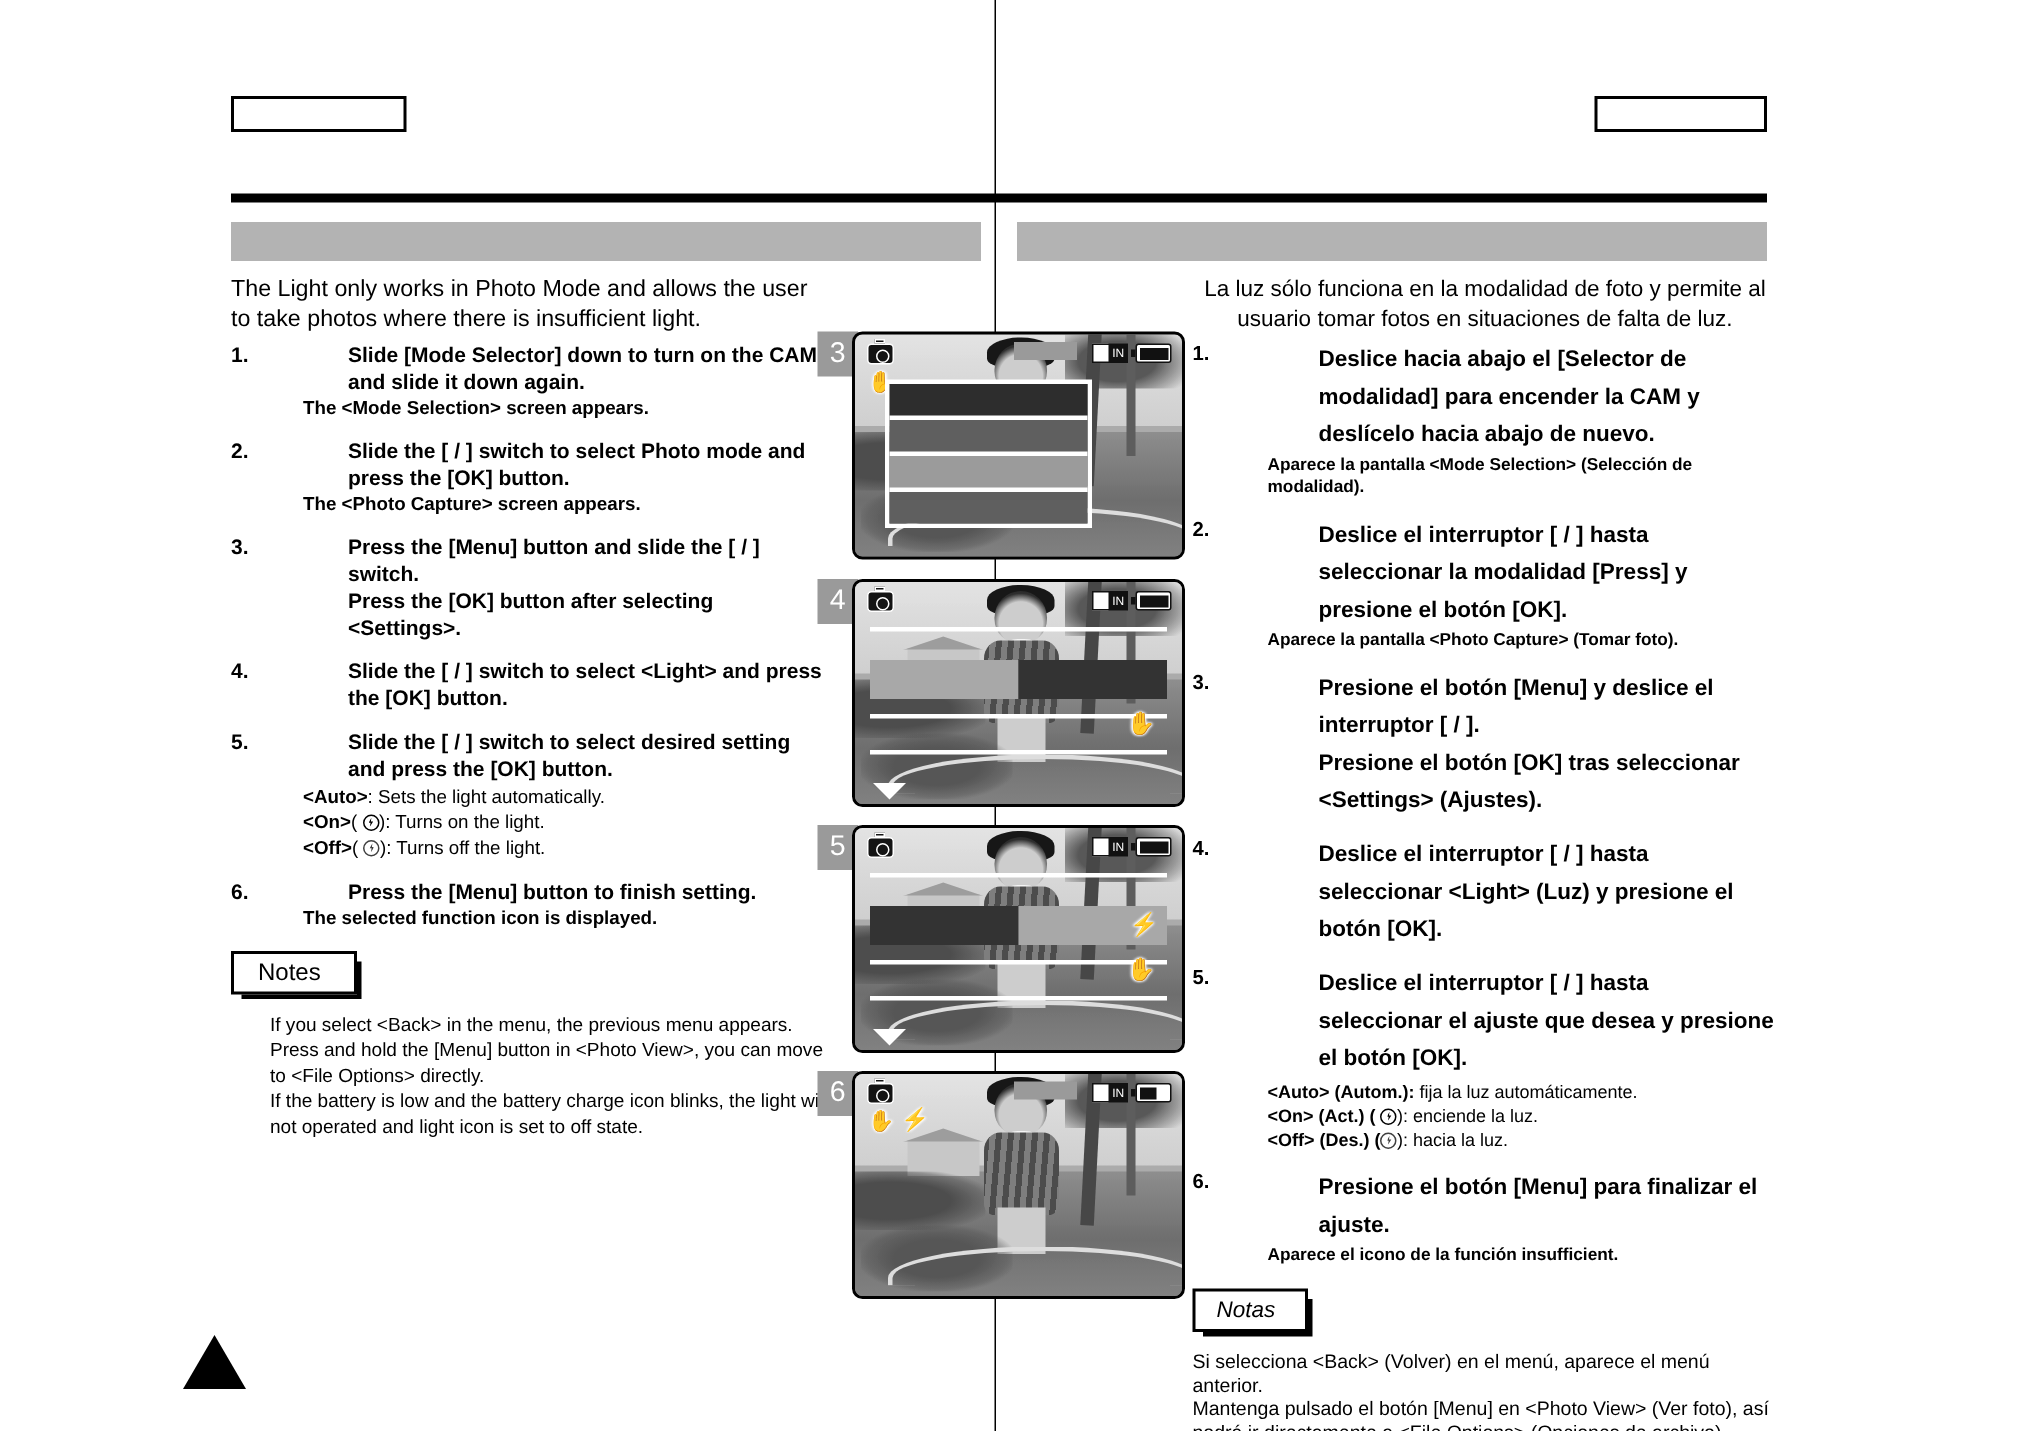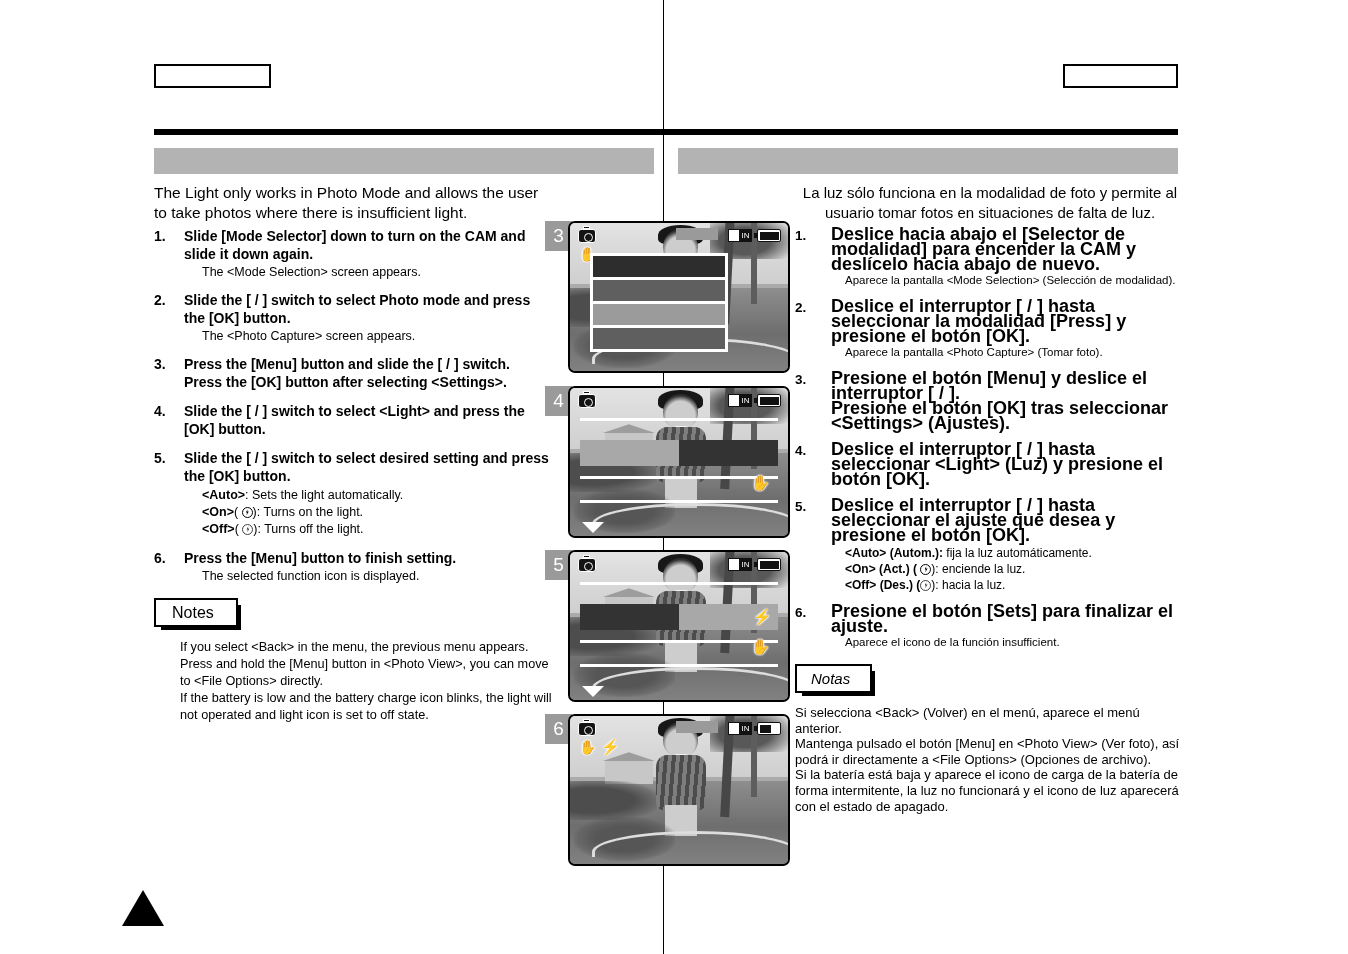--- a/index.html
+++ b/index.html
@@ -68,31 +68,33 @@
     width:30px;
     flex:0 0 30px;
     line-height:18px;
   }
   .step-body{flex:1;}
   .step-title{
     font-weight:bold;
     font-size:14px;
     line-height:18px;
     white-space:pre-line;
+    margin-left:48px;
   }
   .step-title .ital{}
   .step-sub{
     font-size:12.5px;
     line-height:16px;
     margin-top:1px;
     padding-left:18px;
     white-space:pre-line;
+    font-weight:bold;
   }
   #col-es .step-num{font-size:13.5px;width:36px;flex:0 0 36px;}
-  #col-es .step-title{font-size:18px;line-height:15px;}
+  #col-es .step-title{font-size:15px;line-height:25px;}
   #col-es .step-sub{font-size:11.5px;line-height:15px;padding-left:14px;}
 
   
   .opt-list{
     padding-left:18px;
     margin-top:2px;
     font-size:12.5px;
     line-height:17px;
   }
   #col-es .opt-list{font-size:12px;line-height:16px;padding-left:14px;}
@@ -476,21 +478,21 @@
           <div><span class="lbl">&lt;Auto&gt; (Autom.):</span><span> fija la luz automáticamente.</span></div>
           <div><span class="lbl">&lt;On&gt; (Act.) (</span>&nbsp;<span class="light-icon"></span><span>): enciende la luz.</span></div>
           <div><span class="lbl">&lt;Off&gt; (Des.) (</span><span class="light-icon off"></span><span>): hacia la luz.</span></div>
         </div>
       </div>
     </div>
 
     <div class="step">
       <div class="step-num">6.</div>
       <div class="step-body">
-        <div class="step-title">Presione el botón [Sets] para finalizar el ajuste.</div>
+        <div class="step-title">Presione el botón [Menu] para finalizar el ajuste.</div>
         <div class="step-sub">Aparece el icono de la función insufficient.</div>
       </div>
     </div>
 
     <div class="notes-wrap">
       <span class="notes-tab">Notas</span>
       <div class="notes-body">Si selecciona &lt;Back&gt; (Volver) en el menú, aparece el menú anterior.
 Mantenga pulsado el botón [Menu] en &lt;Photo View&gt; (Ver foto), así podrá ir directamente a &lt;File Options&gt; (Opciones de archivo).
 Si la batería está baja y aparece el icono de carga de la batería de forma intermitente, la luz no funcionará y el icono de luz aparecerá con el estado de apagado.</div>
     </div>

